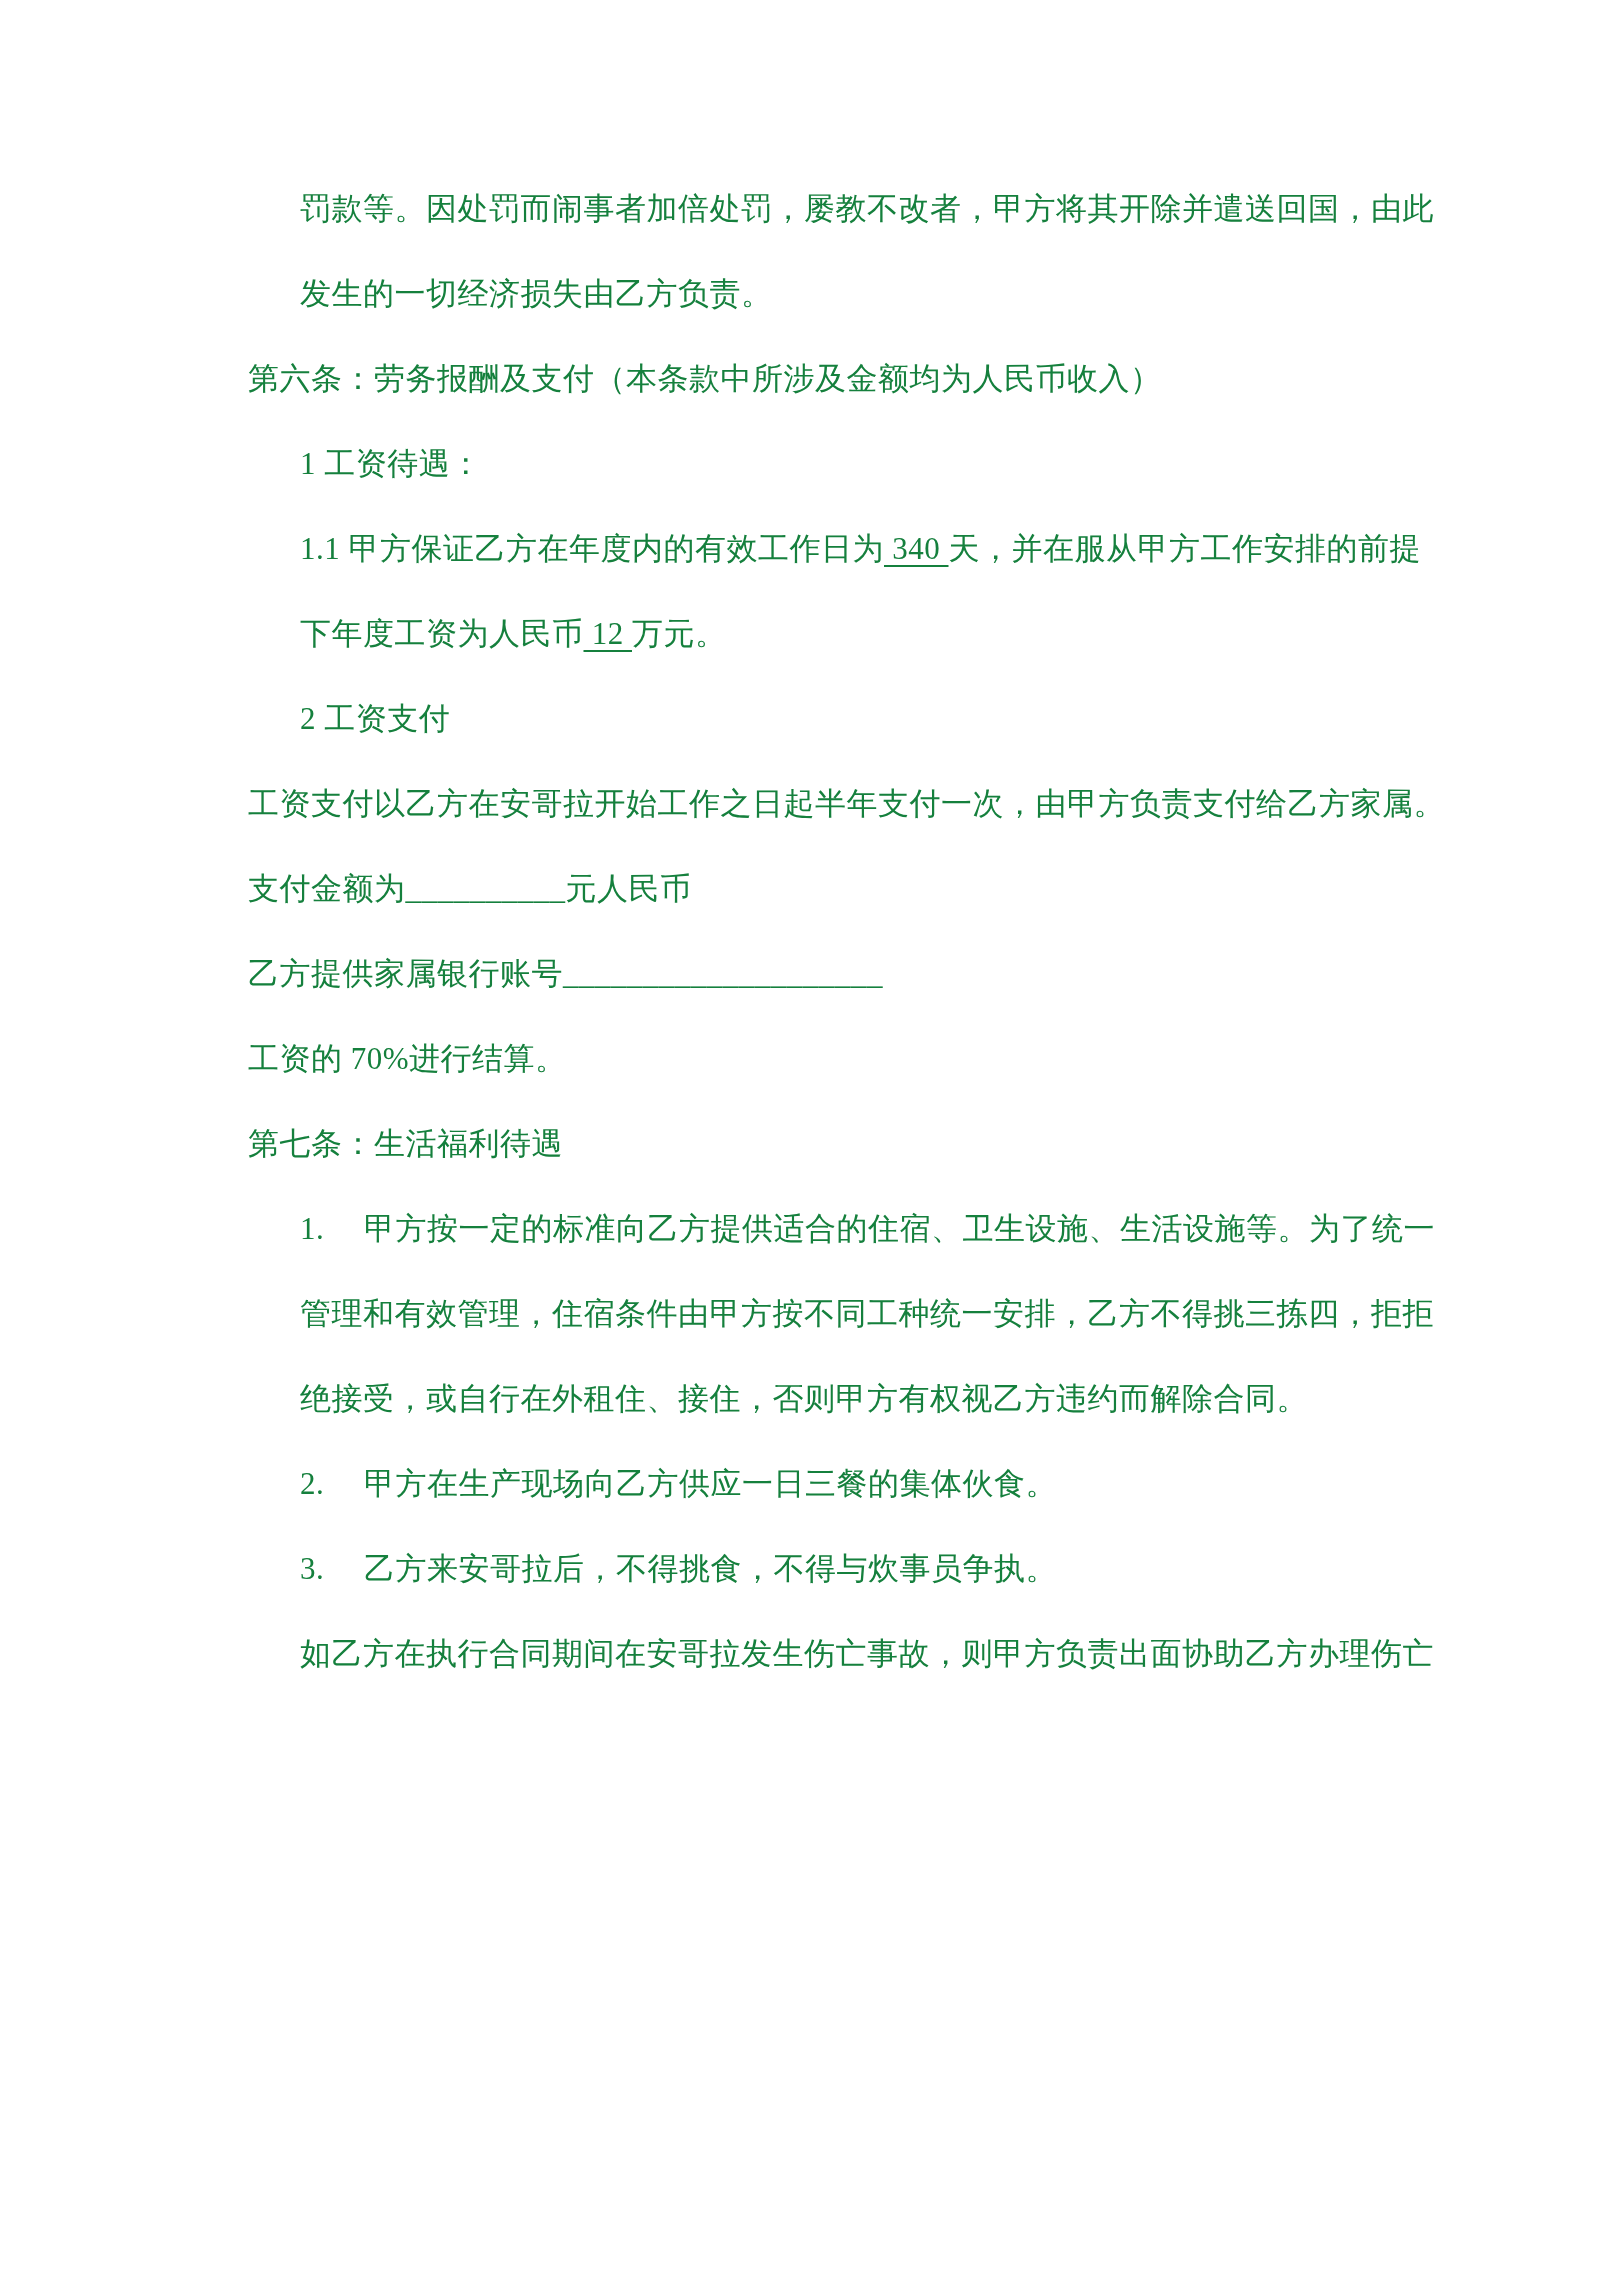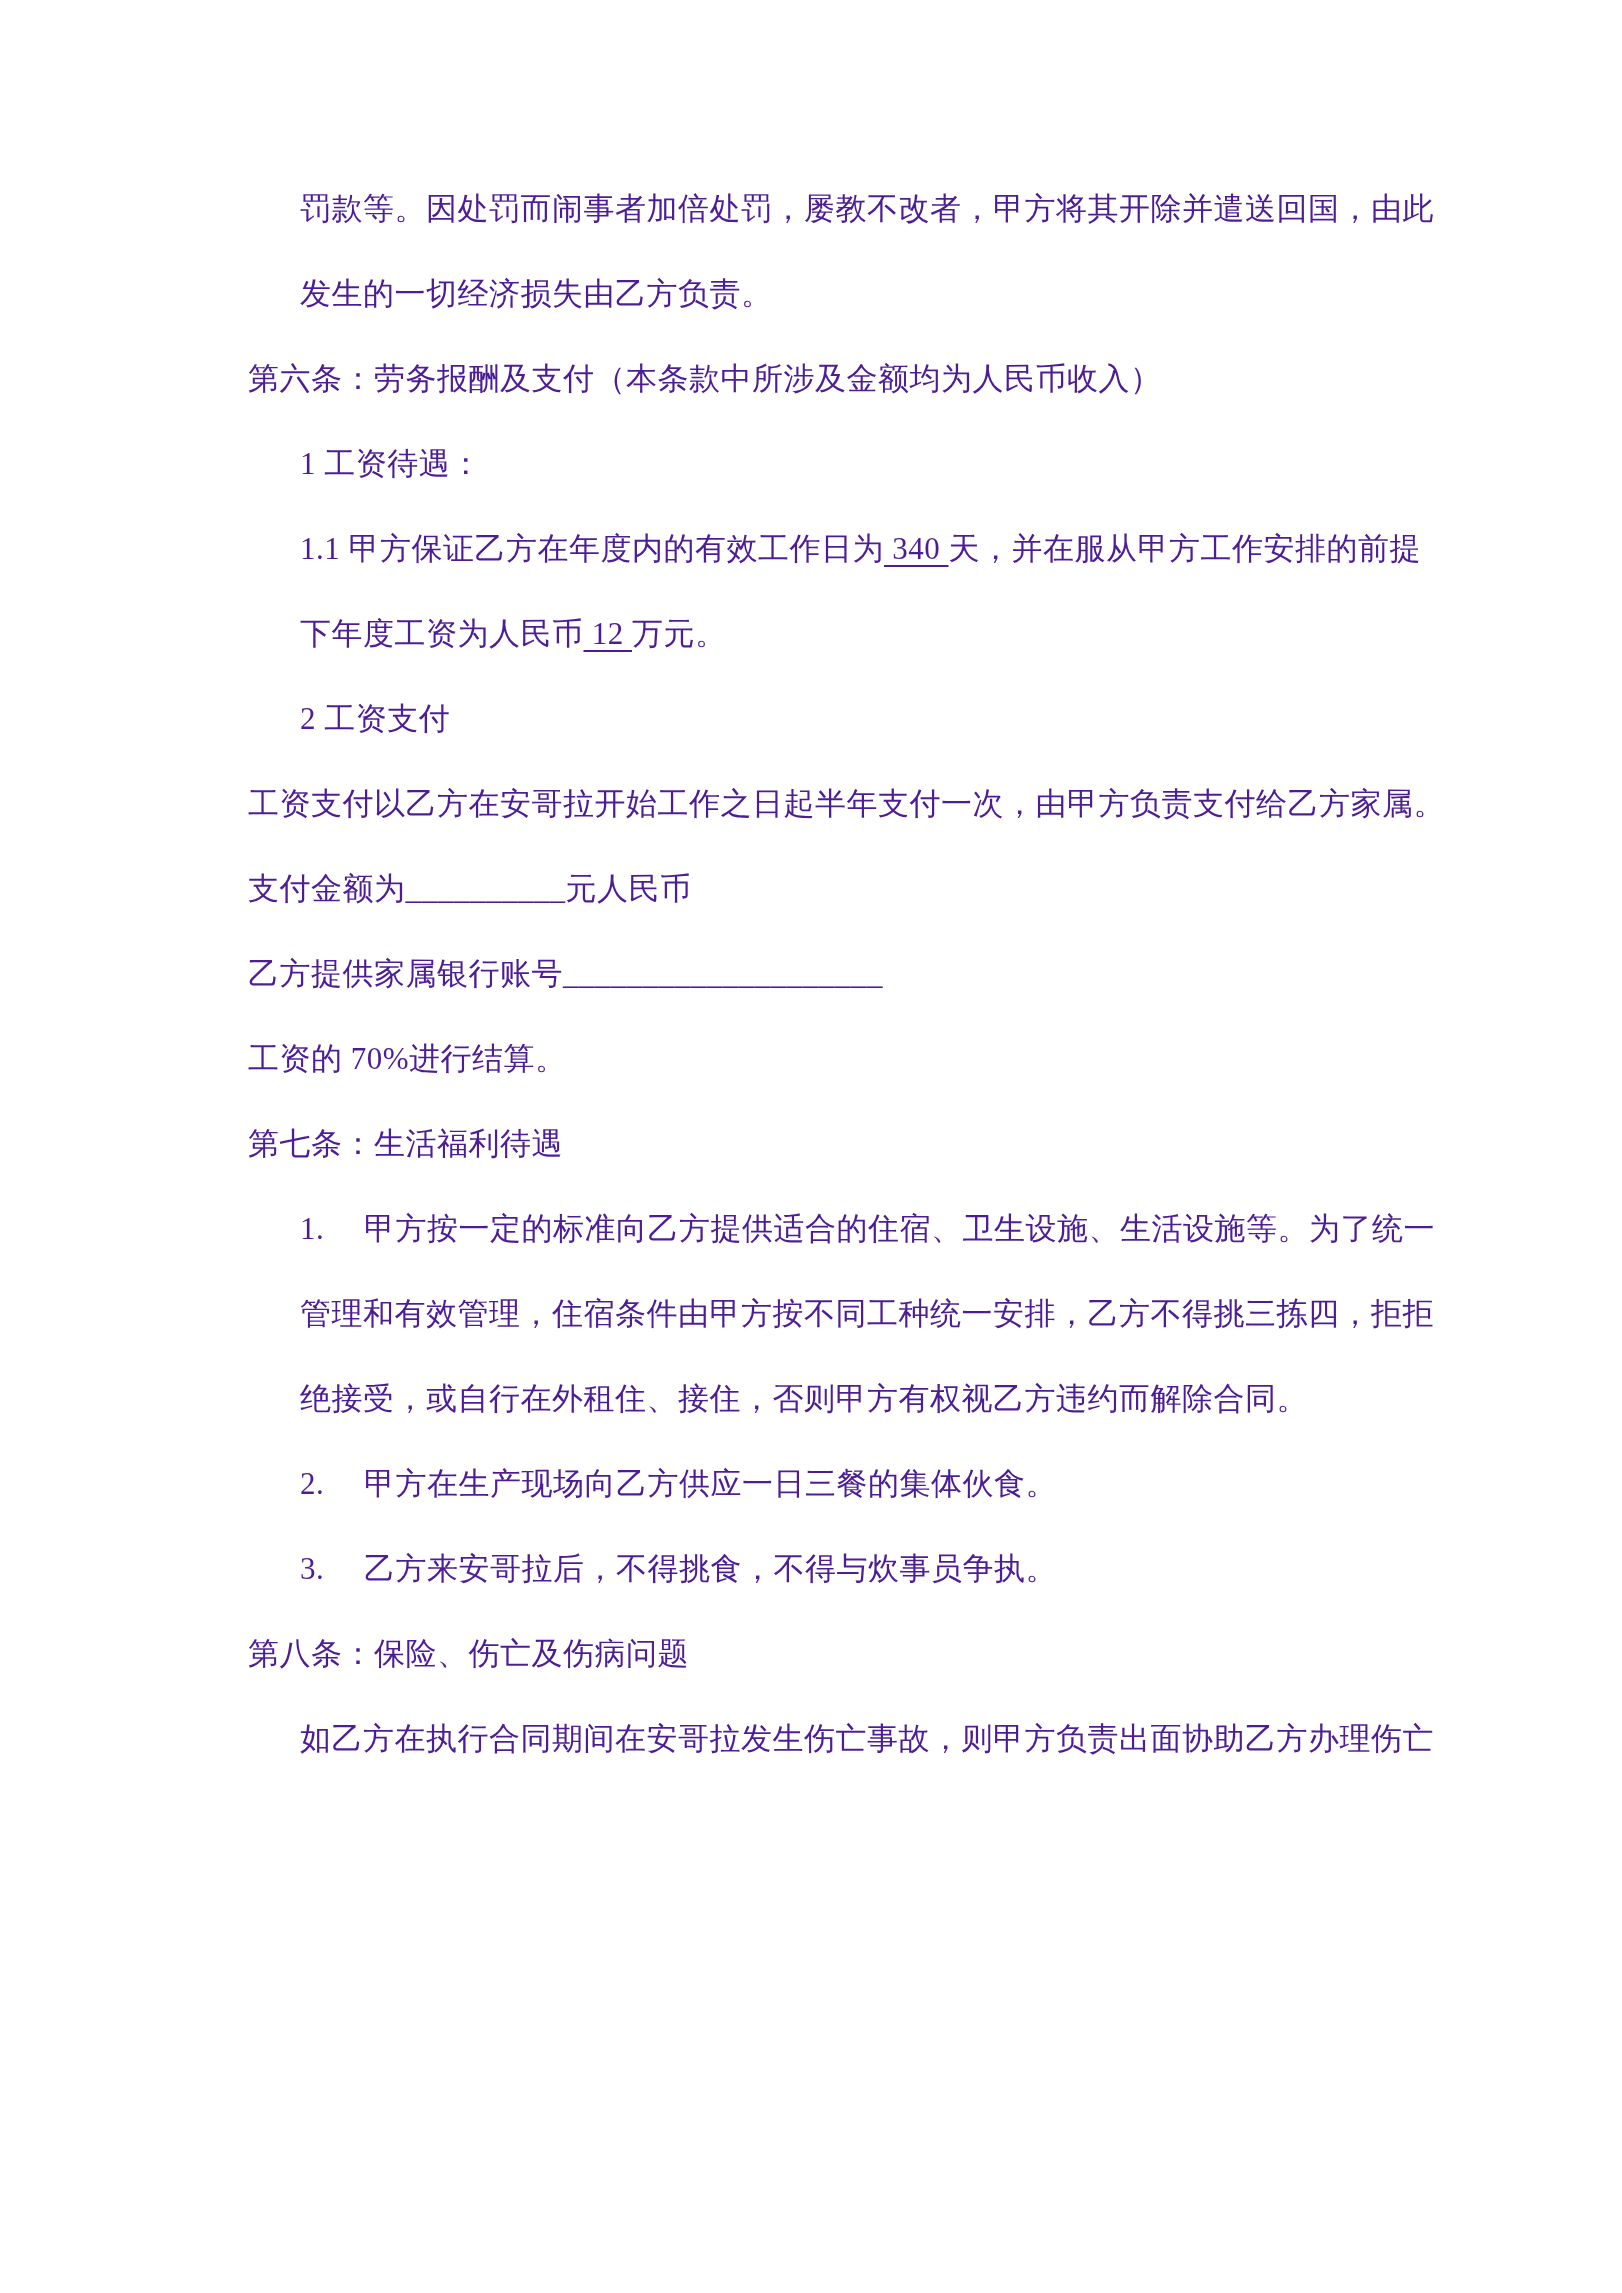--- a/index.html
+++ b/index.html
@@ -40,36 +40,35 @@
   .u {
     text-decoration: underline;
     text-underline-offset: 6.4px;
     text-decoration-thickness: 1.8px;
     margin-top: 48px;
   }
 </style>
 </head>
 <body>
 
-<div class="page" style="background: rgb(255, 255, 255); color: #4c1d95;">
+<div class="page" style="background: rgb(255, 255, 255); color: #15803d;">
   <div class="body-text">
       <div class="line ind"><span>罚款等。因处罚而闹事者加倍处罚，屡教不改者，甲方将其开除并遣送回国，由此</span></div>
       <div class="line ind"><span>发生的一切经济损失由乙方负责。</span></div>
       <div class="line"><span>第六条：劳务报酬及支付（本条款中所涉及金额均为人民币收入）</span></div>
       <div class="line ind"><span>1 工资待遇：</span></div>
       <div class="line ind"><span>1.1 甲方保证乙方在年度内的有效工作日为</span><span class="u"> 340 </span><span>天，并在服从甲方工作安排的前提</span></div>
       <div class="line ind"><span>下年度工资为人民币</span><span class="u"> 12 </span><span>万元。</span></div>
       <div class="line ind"><span>2 工资支付</span></div>
       <div class="line"><span>工资支付以乙方在安哥拉开始工作之日起半年支付一次，由甲方负责支付给乙方家属。</span></div>
       <div class="line"><span>支付金额为</span><span>__________</span><span>元人民币</span></div>
       <div class="line"><span>乙方提供家属银行账号</span><span>____________________</span></div>
       <div class="line"><span>工资的 70%进行结算。</span></div>
       <div class="line"><span>第七条：生活福利待遇</span></div>
       <div class="line ind"><span class="marker">1.</span><span>甲方按一定的标准向乙方提供适合的住宿、卫生设施、生活设施等。为了统一</span></div>
       <div class="line ind"><span>管理和有效管理，住宿条件由甲方按不同工种统一安排，乙方不得挑三拣四，拒拒</span></div>
       <div class="line ind"><span>绝接受，或自行在外租住、接住，否则甲方有权视乙方违约而解除合同。</span></div>
       <div class="line ind"><span class="marker">2.</span><span>甲方在生产现场向乙方供应一日三餐的集体伙食。</span></div>
       <div class="line ind"><span class="marker">3.</span><span>乙方来安哥拉后，不得挑食，不得与炊事员争执。</span></div>
-      <div class="line"><span>第八条：保险、伤亡及伤病问题</span></div>
       <div class="line ind"><span>如乙方在执行合同期间在安哥拉发生伤亡事故，则甲方负责出面协助乙方办理伤亡</span></div>
     </div>
 </div>
 
 
 </body></html>

